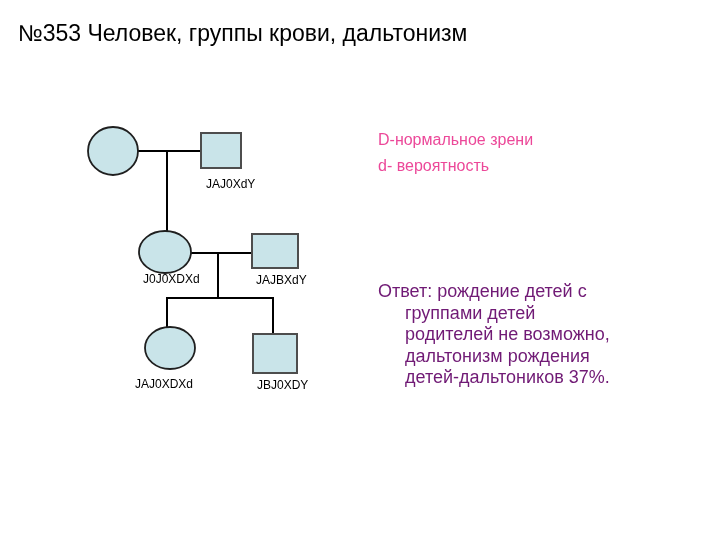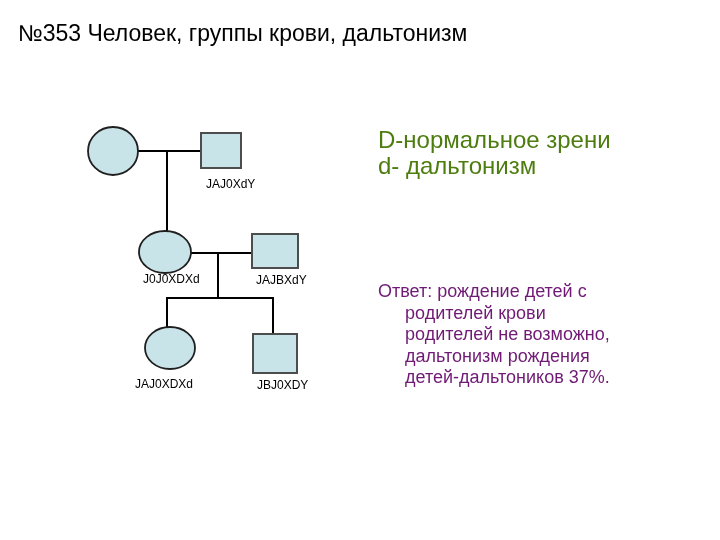--- a/index.html
+++ b/index.html
@@ -47,23 +47,23 @@
   }
   .pedigree-svg text {
     font-family: "Liberation Sans", "DejaVu Sans", sans-serif;
     font-size: 12px;
     fill: #000000;
   }
   .legend {
     position: absolute;
     left: 378px;
     top: 127px;
-    font-size: 24px;
+    font-size: 16px;
     line-height: 26px;
-    color: #4d7c0f;
+    color: #ec4899;
   }
   .answer {
     position: absolute;
     left: 378px;
     top: 281px;
     width: 330px;
     font-size: 18px;
     line-height: 21.5px;
     color: #701a75;
   }
@@ -101,24 +101,24 @@
 
     <text x="206" y="188">JAJ0XdY</text>
     <text x="143" y="283">J0J0XDXd</text>
     <text x="256" y="284">JAJBXdY</text>
     <text x="135" y="388">JAJ0XDXd</text>
     <text x="257" y="389">JBJ0XDY</text>
   </svg>
 
   <div class="legend">
     <div>D-нормальное зрени</div>
-    <div>d- дальтонизм</div>
+    <div>d- вероятность</div>
   </div>
 
   <div class="answer">
     <div>Ответ: рождение детей с</div>
-    <div class="wrapped">родителей крови</div>
+    <div class="wrapped">группами детей</div>
     <div class="wrapped">родителей не возможно,</div>
     <div class="wrapped">дальтонизм рождения</div>
     <div class="wrapped">детей-дальтоников 37%.</div>
   </div>
 
 </div>
 
 </body></html>

